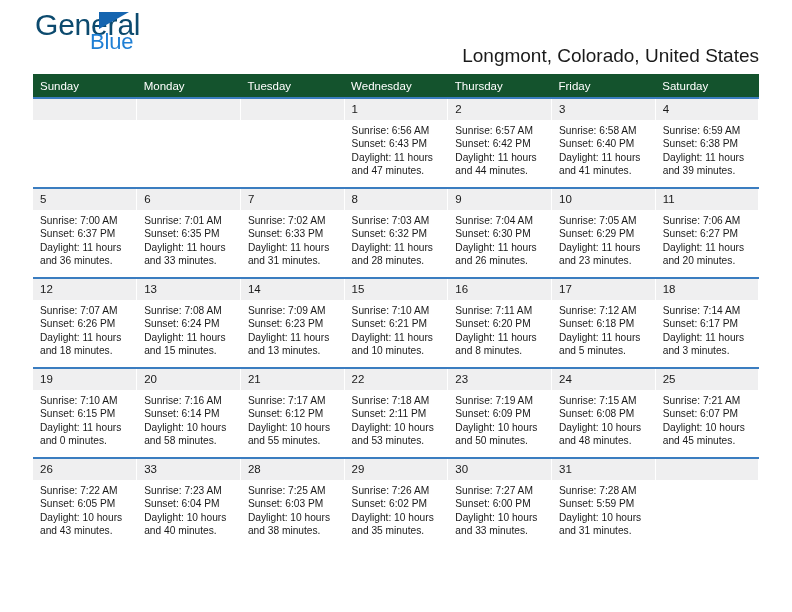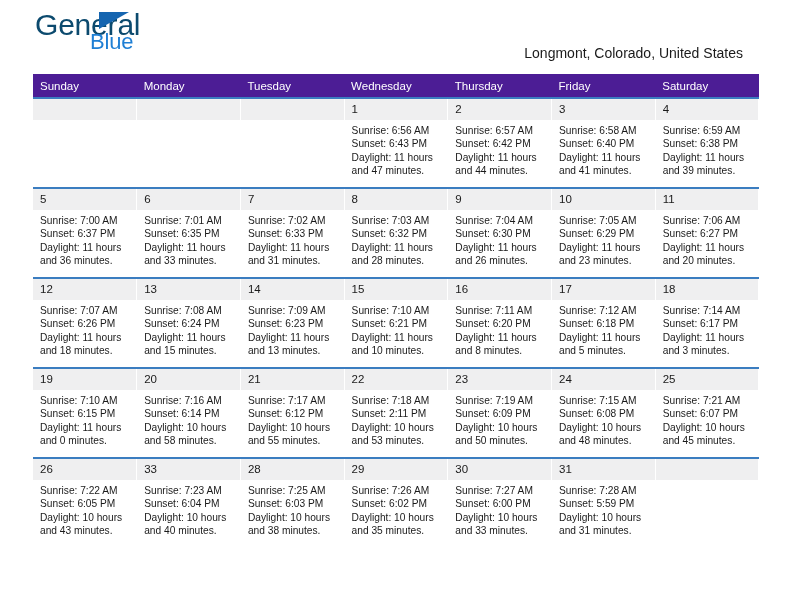--- a/index.html
+++ b/index.html
@@ -65,38 +65,38 @@
     position: absolute;
     right: 0;
     top: 4px;
     font-size: 26px;
     color: #1a1a1a;
     text-align: right;
     white-space: nowrap;
   }
   .subtitle {
     position: absolute;
-    right: 16px;
+    right: 0;
     top: 45px;
-    font-size: 14px;
+    font-size: 19px;
     color: #1a1a1a;
     text-align: center;
     white-space: nowrap;
   }
 
   
   .calendar {
     width: 726px;
     border-collapse: collapse;
     table-layout: fixed;
   }
   .calendar col { width: 103.71px; }
 
   thead th {
-    background: #4c1d95;
+    background: #14532d;
     color: #ffffff;
     font-size: 11.5px;
     font-weight: normal;
     text-align: left;
     padding: 5px 0 5px 7px;
     height: 13px;
     border: none;
   }
 
   tbody tr { }

